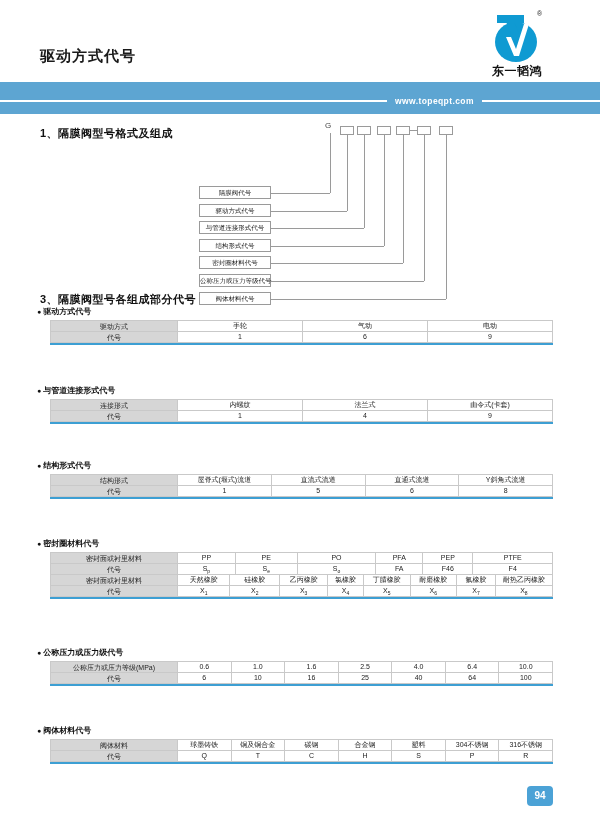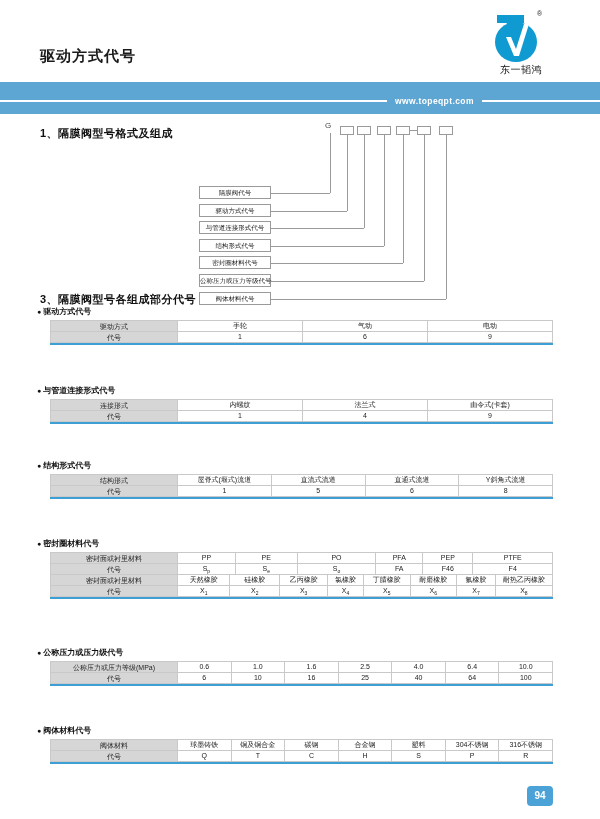--- a/index.html
+++ b/index.html
@@ -12,21 +12,21 @@
 
   
   .page-title {
     left:40px; top:47px; font-size:15px; font-weight:700;
     color:#1a1a1a; letter-spacing:1px;
   }
   .logo-box { left:493px; top:11px; width:46px; height:52px; }
   .logo-reg { left:537px; top:10px; font-size:7px; color:#222; }
   .brand-name {
     left:492px; top:63px; width:50px; text-align:right;
-    font-size:10px; font-weight:400; color:#111; letter-spacing:0.5px;
+    font-size:12px; font-weight:700; color:#111; letter-spacing:0.5px;
   }
 
   
   .banner { left:0; top:82px; width:600px; height:32px; background:#5da5d2; }
   .banner-line { left:0; top:100px; width:600px; height:2px; background:#ffffff; }
   .banner-url {
     top:95px; left:387px; padding:0 8px; background:#5da5d2;
     color:#ffffff; font-size:8.5px; font-weight:700; letter-spacing:0.4px;
     line-height:12px;
   }

